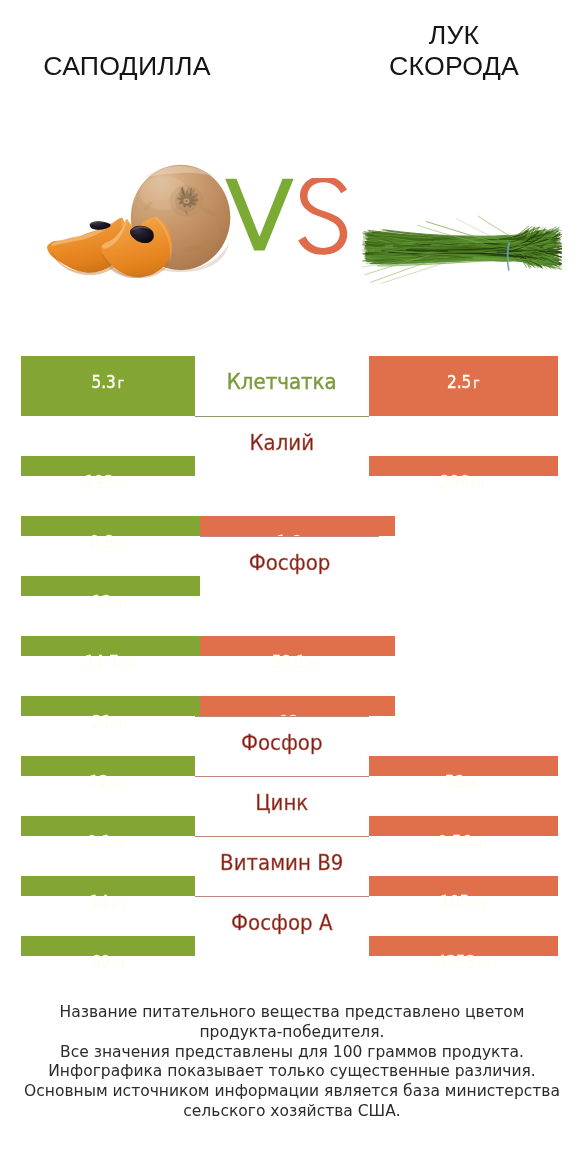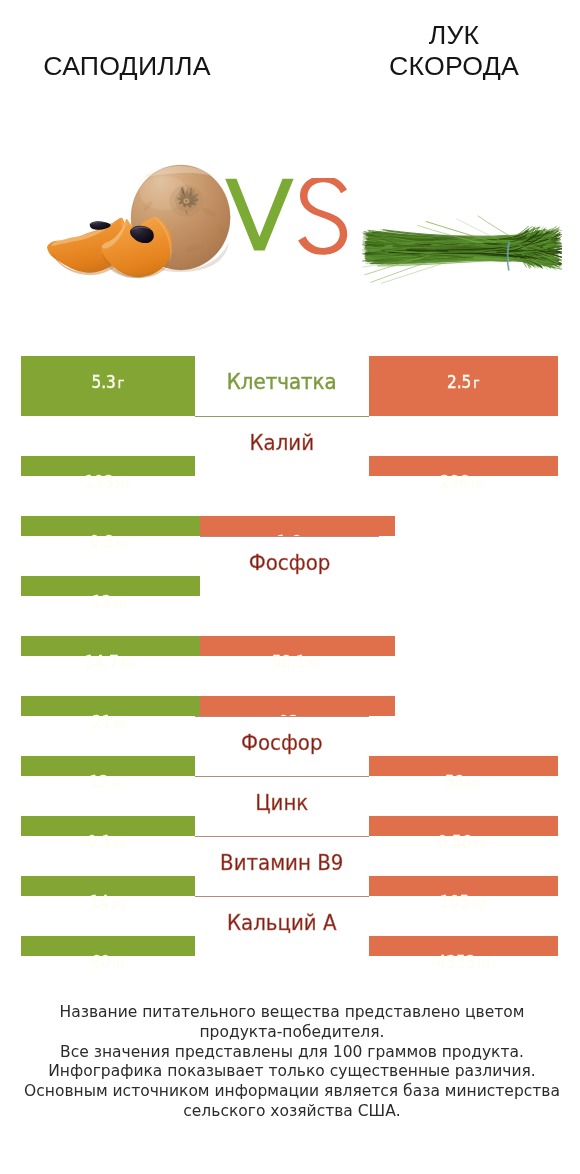--- a/index.html
+++ b/index.html
@@ -1202,21 +1202,21 @@
         </div>
         <div class="cell cright">
           <span class="val">105<span class="u">µg</span></span>
         </div>
       </div>
       <div class="row win-right sep">
         <div class="cell cleft">
           <span class="val">60<span class="u">IU</span></span>
         </div>
         <div class="cell cmid">
-          <span class="lbl">Кальций A</span>
+          <span class="lbl">Фосфор A</span>
         </div>
         <div class="cell cright">
           <span class="val">4353<span class="u">IU</span></span>
         </div>
       </div>
     </div>
   <div class="footer" id="footer">
       <div>Название питательного вещества представлено цветом</div>
       <div>продукта-победителя.</div>
       <div>Все значения представлены для 100 граммов продукта.</div>

